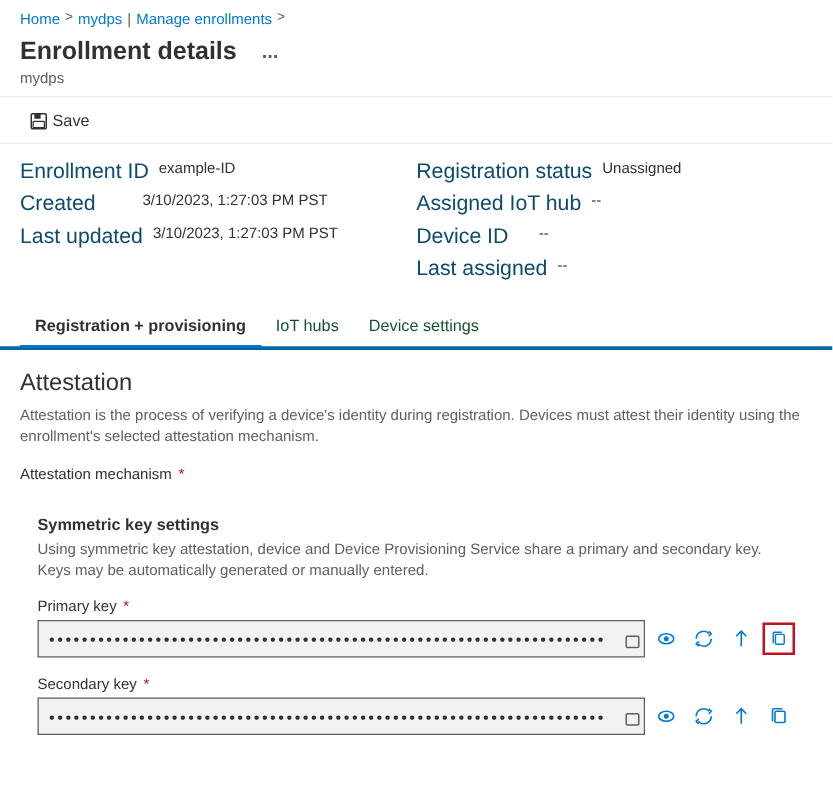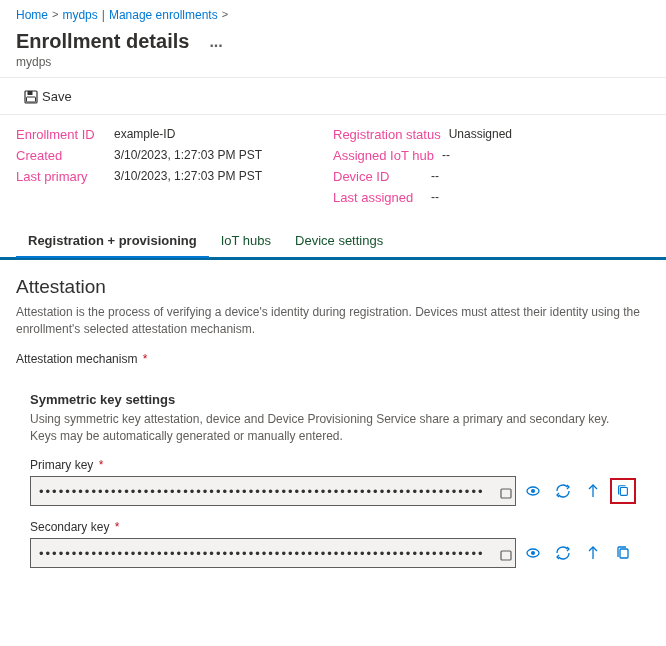--- a/index.html
+++ b/index.html
@@ -15,21 +15,21 @@
     .page-title-dots { font-size: 16px; color: #605e5c; cursor: pointer; }
     .page-subtitle { font-size: 12px; color: #605e5c; margin-top: 2px; }
 
     .toolbar { display: flex; align-items: center; padding: 6px 16px; border-bottom: 1px solid #edebe9; }
     .toolbar-btn { display: flex; align-items: center; gap: 4px; background: none; border: none; color: #323130; font-size: 13px; cursor: pointer; padding: 4px 8px; }
     .save-icon { font-size: 14px; }
 
     .details-grid { display: grid; grid-template-columns: 1fr 1fr; padding: 12px 16px; gap: 0; }
     .details-left, .details-right { display: flex; flex-direction: column; gap: 6px; }
     .detail-row { display: flex; align-items: flex-start; gap: 8px; }
-    .detail-label { font-size: 13px; color: #ec4899; min-width: 90px; flex-shrink: 0; }
+    .detail-label { font-size: 17px; color: #0c4a6e; min-width: 90px; flex-shrink: 0; }
     .detail-value { font-size: 12px; color: #323130; }
 
     .tabs { display: flex; border-bottom: 3px solid #0369a1; padding: 0 16px; margin-top: 8px; }
     .tab { padding: 8px 12px; font-size: 13px; cursor: pointer; color: #14532d; border-bottom: 2px solid transparent; margin-bottom: -1px; white-space: nowrap; }
     .tab.active { color: #323130; border-bottom: 2px solid #0078d4; font-weight: 600; }
 
     .tab-content { padding: 16px; }
 
     .section-title { font-size: 19px; font-weight: 400; margin-bottom: 6px; }
     .section-desc { font-size: 12px; color: #605e5c; margin-bottom: 14px; line-height: 1.4; }
@@ -94,21 +94,21 @@
   <div class="details-left">
     <div class="detail-row">
       <span class="detail-label">Enrollment ID</span>
       <span class="detail-value">example-ID</span>
     </div>
     <div class="detail-row">
       <span class="detail-label">Created</span>
       <span class="detail-value">3/10/2023, 1:27:03 PM PST</span>
     </div>
     <div class="detail-row">
-      <span class="detail-label">Last primary</span>
+      <span class="detail-label">Last updated</span>
       <span class="detail-value">3/10/2023, 1:27:03 PM PST</span>
     </div>
   </div>
   <div class="details-right">
     <div class="detail-row">
       <span class="detail-label">Registration status</span>
       <span class="detail-value">Unassigned</span>
     </div>
     <div class="detail-row">
       <span class="detail-label">Assigned IoT hub</span>

